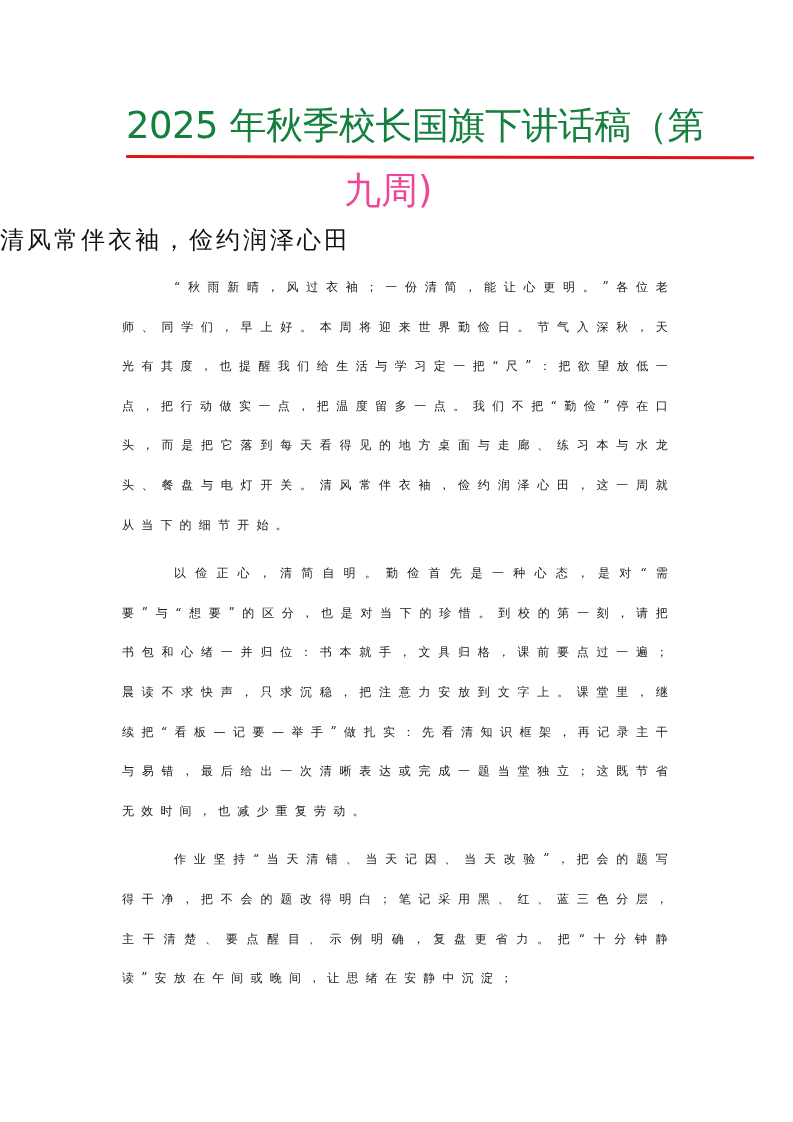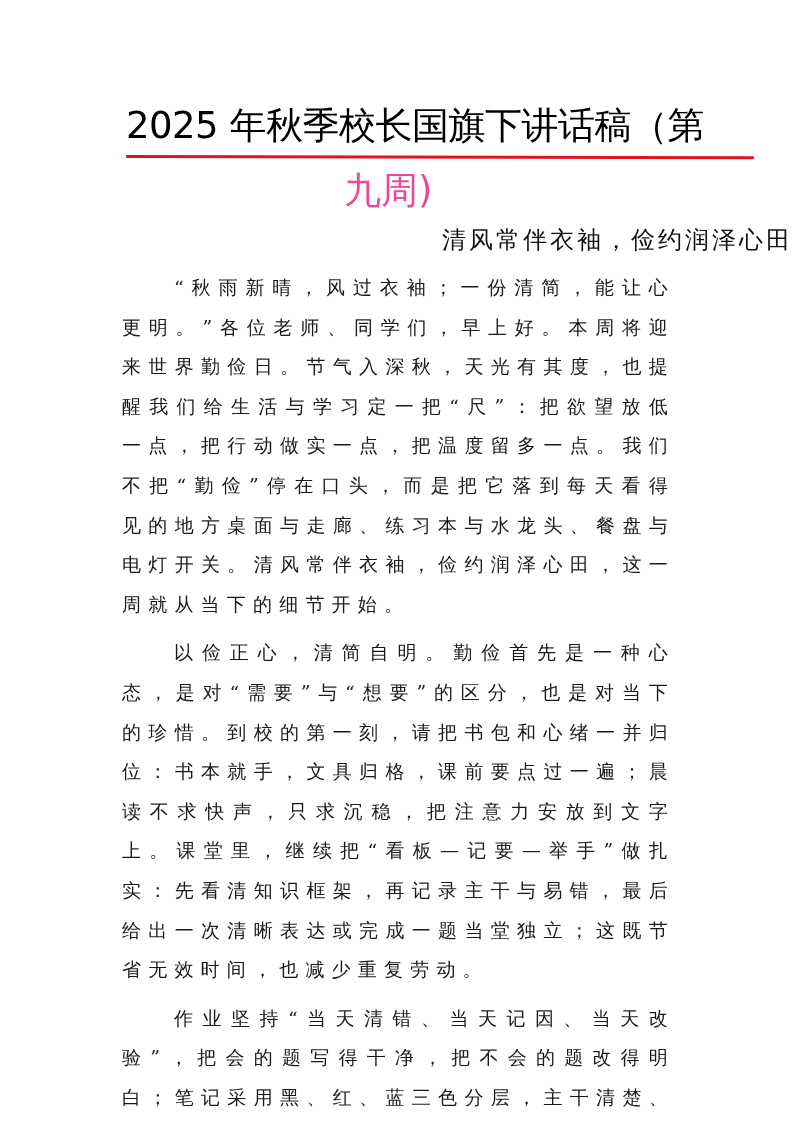--- a/index.html
+++ b/index.html
@@ -1,31 +1,31 @@
 <!DOCTYPE html>
 <html><head>
 <meta charset="utf-8">
 <style>
   html, body { margin: 0; padding: 0; background: #ffffff; }
   body { width: 793px; height: 1122px; position: relative; overflow: hidden;
          font-family: "DejaVu Sans", "Liberation Sans", sans-serif; color: #111; }
   .page { position: absolute; left: 0; top: 0; width: 793px; height: 1122px; background: #fff; }
   .title-line1 { position: absolute; left: 126px; top: 100px; width: 560px; white-space: nowrap;
                  font-family: "DejaVu Sans", sans-serif; font-size: 37px; line-height: 52px;
-                 color: #000000; letter-spacing: -0.5px; }
+                 color: #15803d; letter-spacing: -0.5px; }
   .red-rule { position: absolute; left: 126px; top: 155px; width: 628px; height: 3px;
               background: #e1141b; transform: rotate(0.12deg); transform-origin: left center; border-radius: 1px; }
   .title-line2 { position: absolute; left: 344px; top: 165px; white-space: nowrap;
                  font-family: "DejaVu Sans", sans-serif; font-size: 37px; line-height: 52px; color: #ec4899; }
-  .subtitle { position: absolute; left: 0; width: 793px; top: 222px; text-align: right;
+  .subtitle { position: absolute; left: 0; width: 793px; top: 222px; text-align: left;
               font-family: "DejaVu Serif", serif; font-size: 24px; line-height: 36px;
               letter-spacing: 3px; color: #111; }
   .body { position: absolute; left: 122px; top: 268px; width: 553px; }
   .para { margin: 0 0 9px 0; font-family: "DejaVu Serif", "Liberation Serif", serif;
-          font-size: 19px; line-height: 39.6px; letter-spacing: 7.2px; text-indent: 52px;
+          font-size: 12px; line-height: 39.6px; letter-spacing: 7.2px; text-indent: 52px;
           text-align: justify; color: #1a1a1a; word-break: break-all; }
 </style>
 </head>
 <body>
 
 <div class="page">
   <div class="title-line1">2025 年秋季校长国旗下讲话稿（第</div>
   <div class="red-rule" style="background: rgb(225, 20, 27);"></div>
   <div class="title-line2">九周)</div>
   <div class="subtitle">清风常伴衣袖，俭约润泽心田</div>

